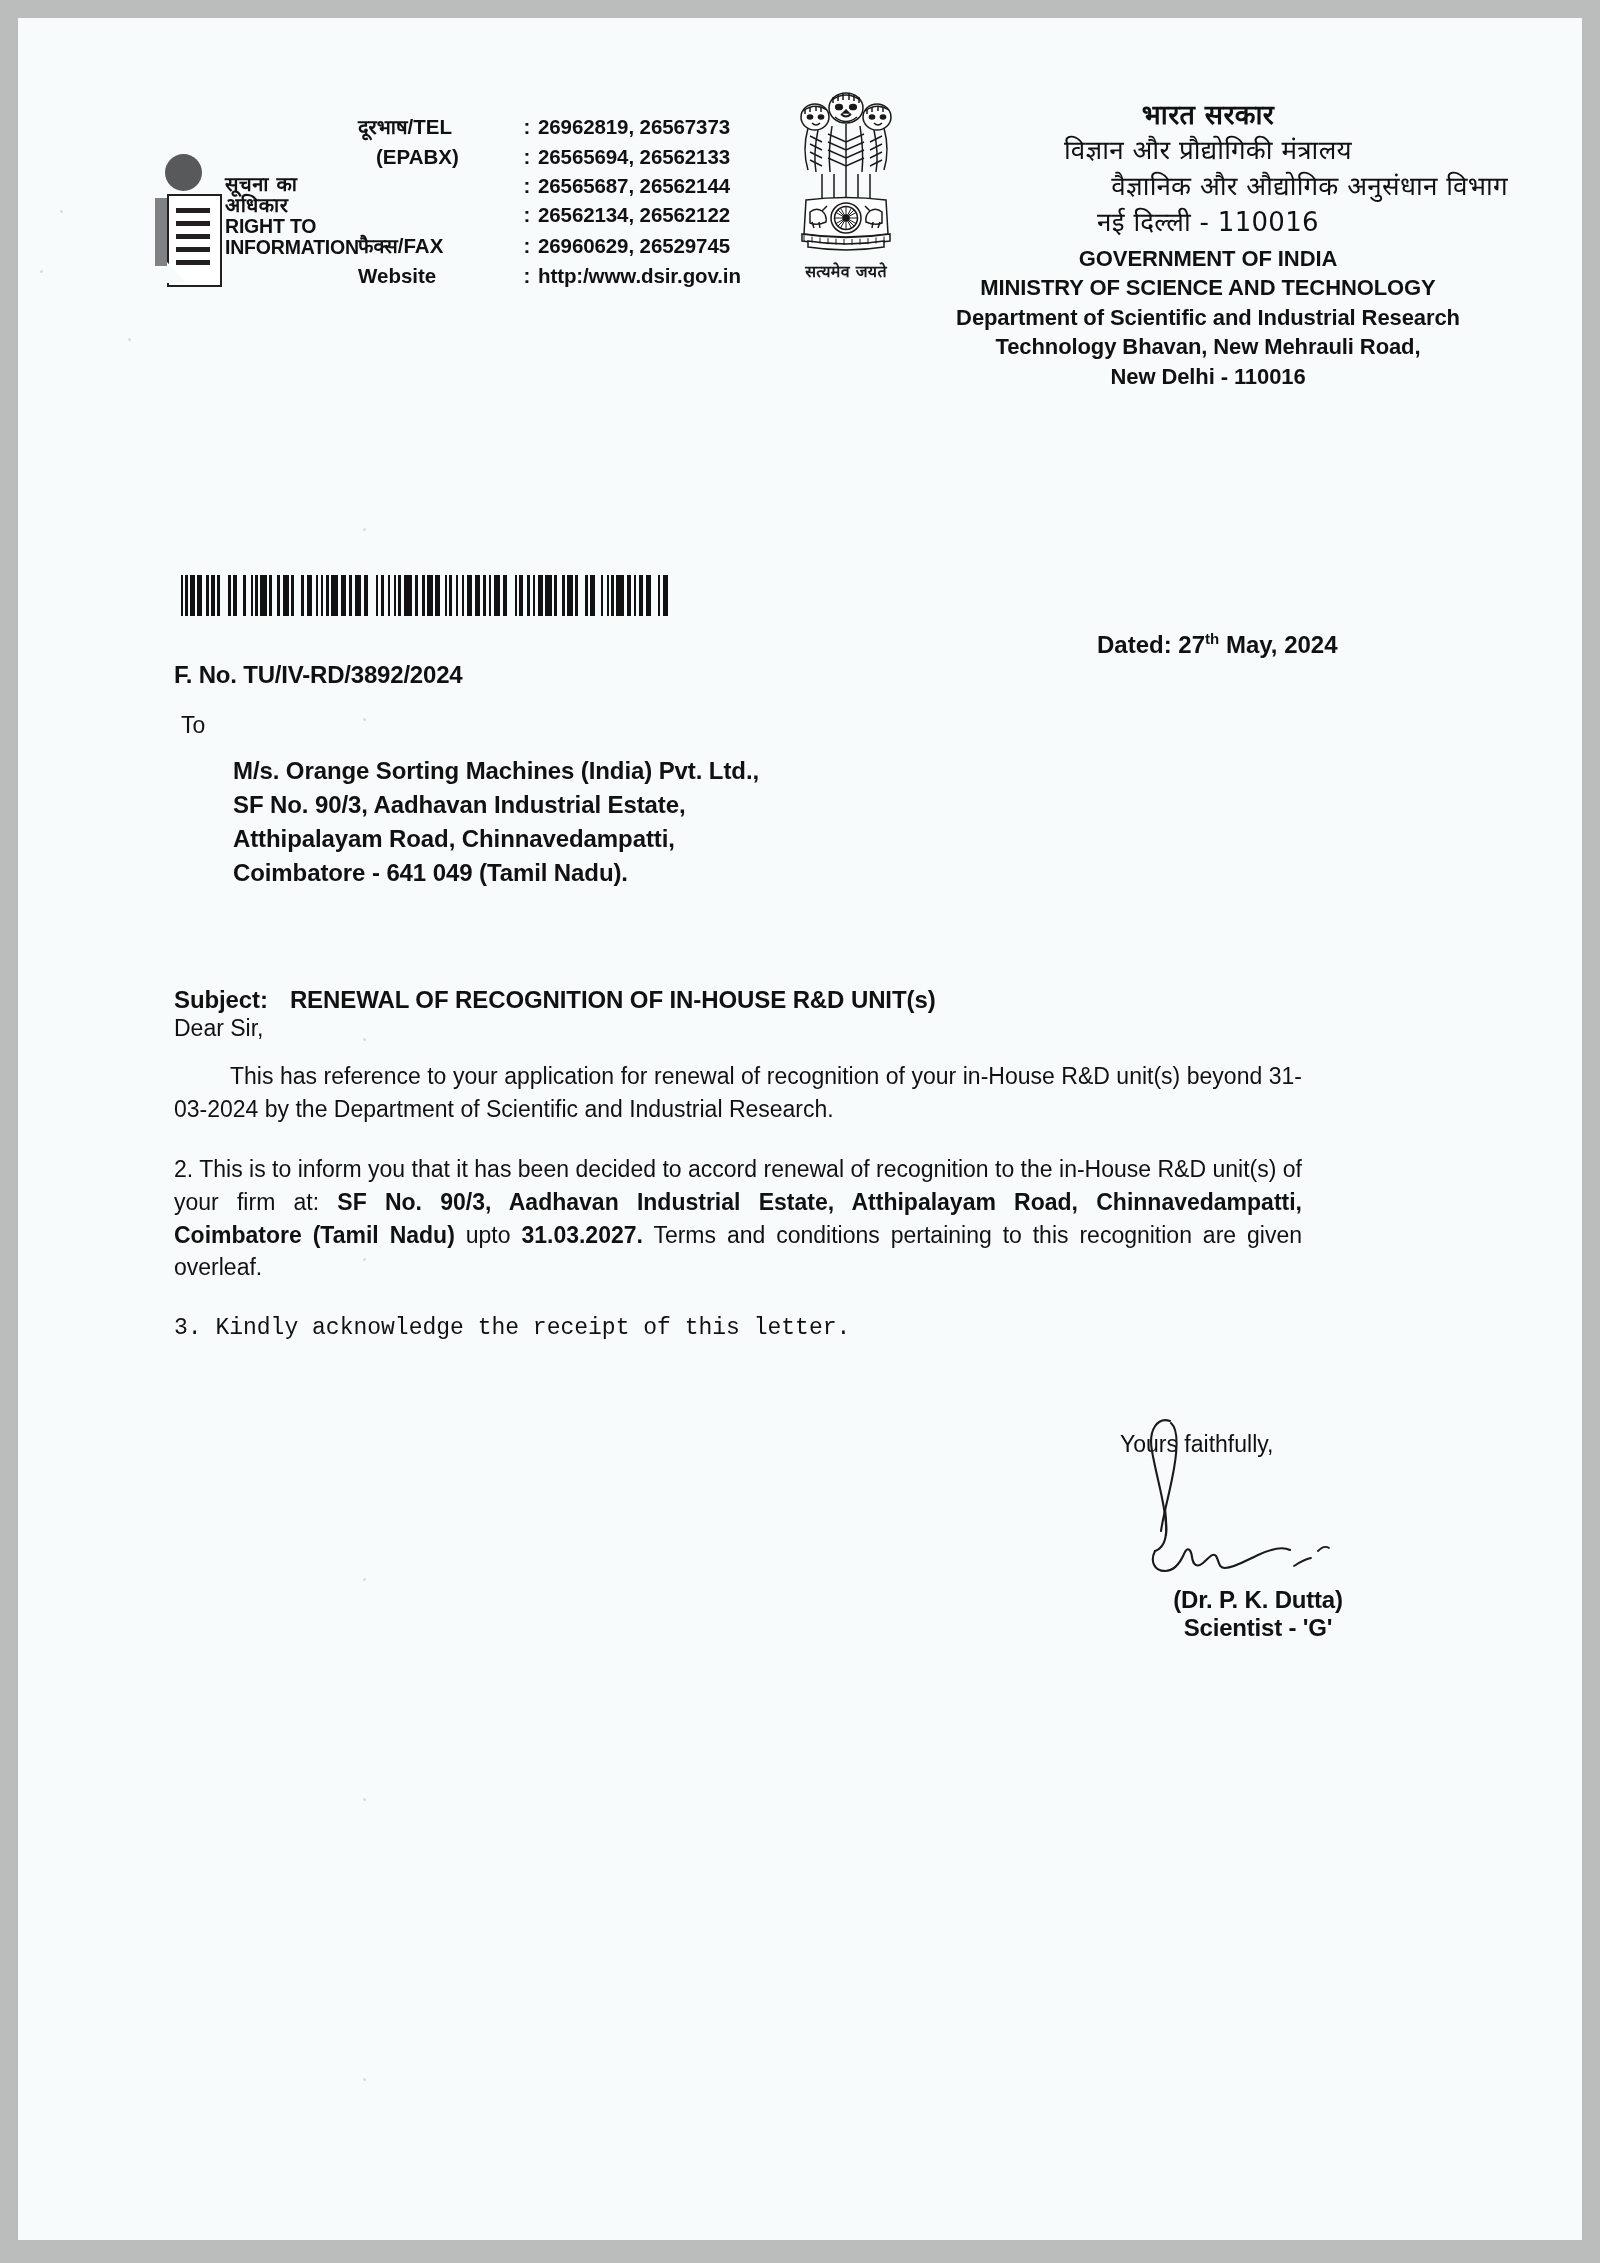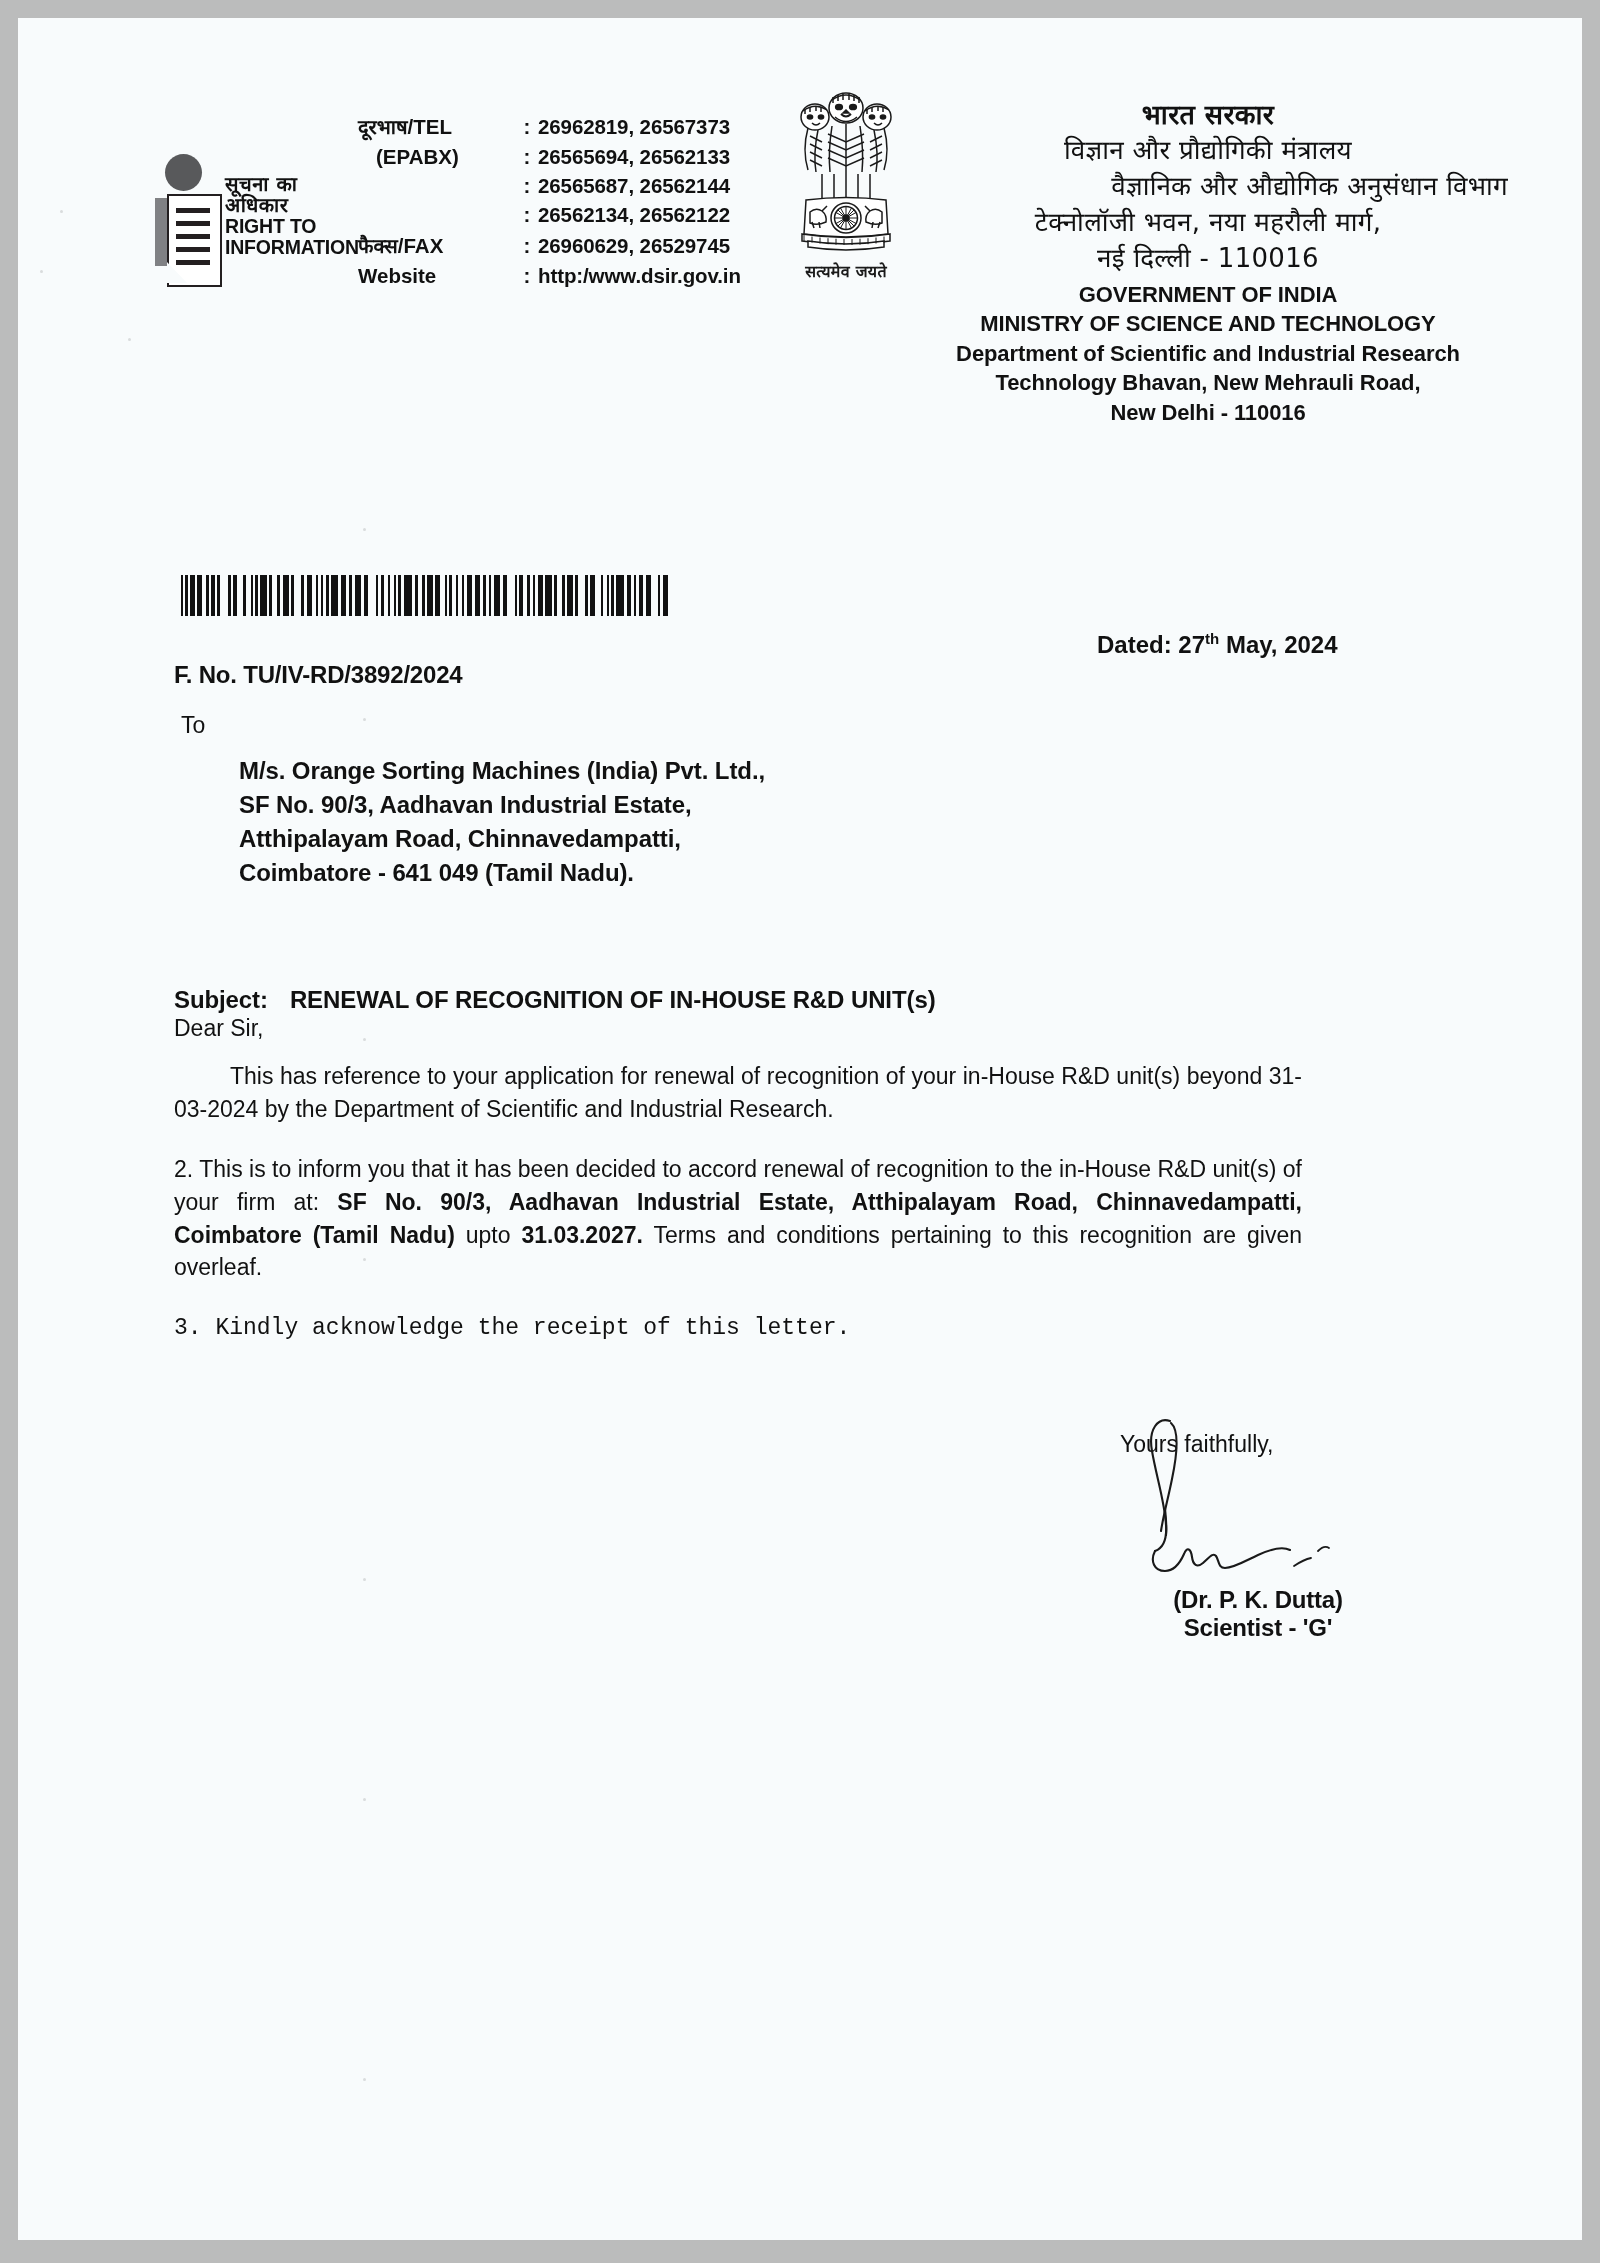--- a/index.html
+++ b/index.html
@@ -232,21 +232,21 @@
   
   #to-label {
     position: absolute;
     left: 163px;
     top: 694px;
     font-size: 23px;
     color: #111;
   }
   #address {
     position: absolute;
-    left: 221px;
+    left: 215px;
     top: 736px;
     font-size: 24px;
     font-weight: 700;
     color: #111;
     line-height: 1.42;
     letter-spacing: -0.1px;
   }
 
   
   #subject {
@@ -455,21 +455,20 @@
                    M80 152.2 l0 6 M88 151.5 l0 6 M96 150.5 l0 6" stroke-width="1"></path>
         </g>
       </svg>
       <div class="motto">सत्यमेव जयते</div>
     </div>
 
     <div id="ministry">
       <div class="hi l1">भारत सरकार</div>
       <div class="hi l2">विज्ञान और प्रौद्योगिकी मंत्रालय</div>
       <div class="hi l3">वैज्ञानिक और औद्योगिक अनुसंधान विभाग</div>
-      <div class="hi l4">टेक्नोलॉजी भवन, नया महरौली मार्ग,</div>
       <div class="hi l5">नई दिल्ली - 110016</div>
       <div class="en e1">GOVERNMENT OF INDIA</div>
       <div class="en e2">MINISTRY OF SCIENCE AND TECHNOLOGY</div>
       <div class="en e3">Department of Scientific and Industrial Research</div>
       <div class="en e4">Technology Bhavan, New Mehrauli Road,</div>
       <div class="en e5">New Delhi - 110016</div>
     </div>
   </div>
 
   <div id="barcode">

